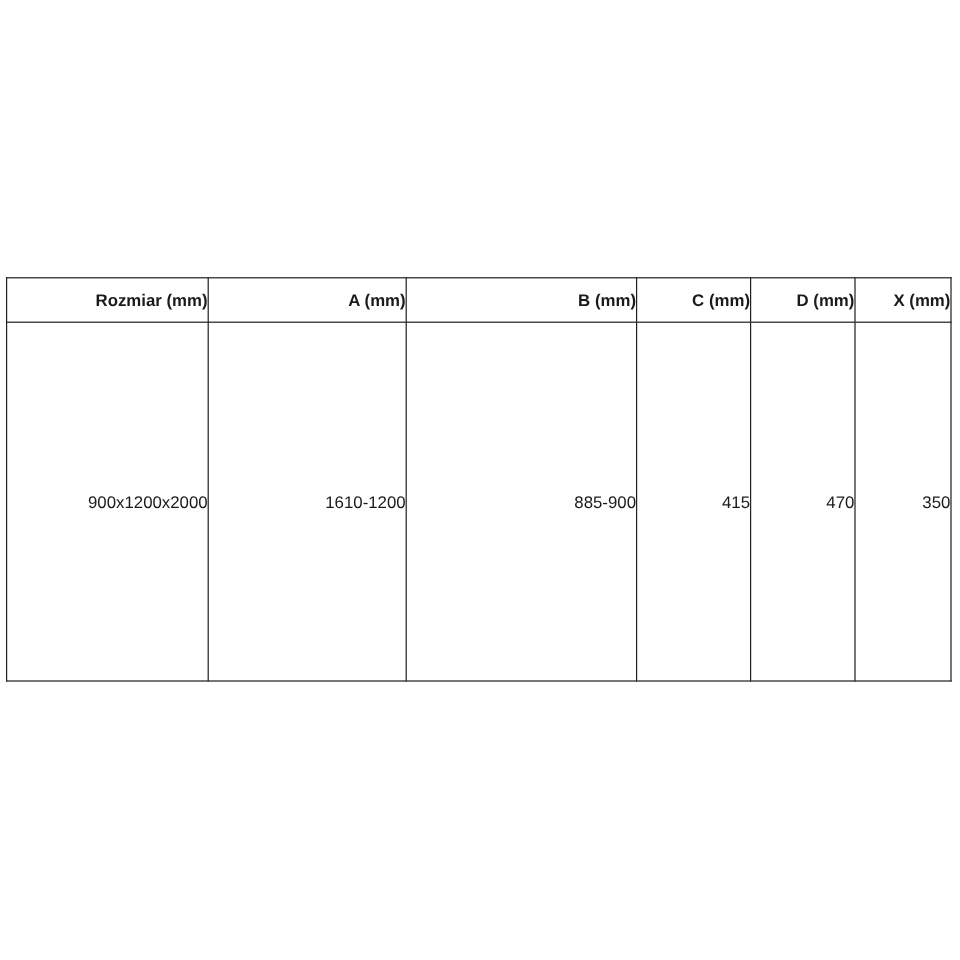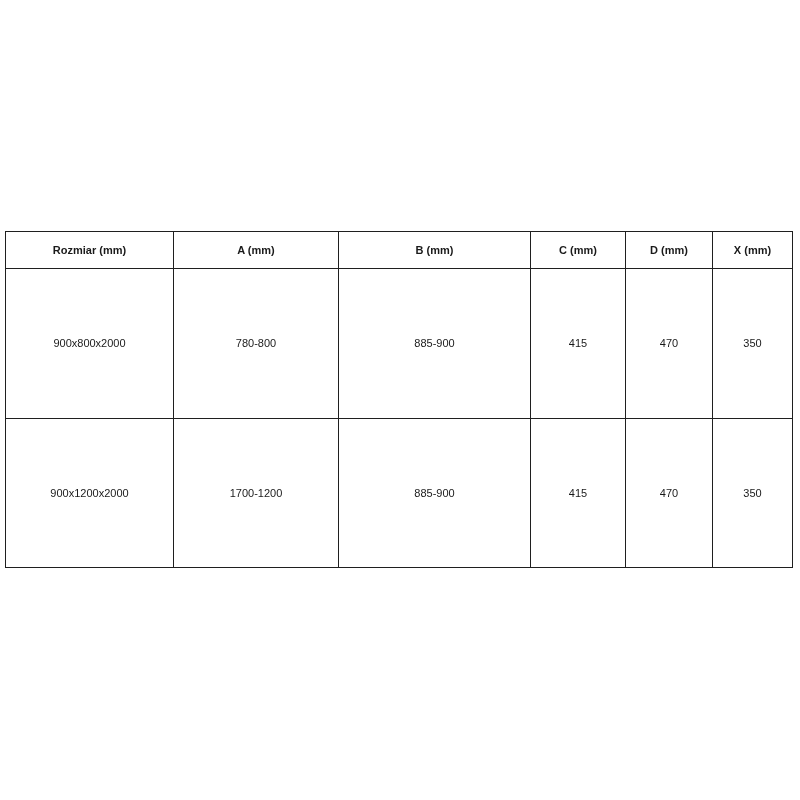--- a/index.html
+++ b/index.html
@@ -22,23 +22,23 @@
   table.dim-table {
     border-collapse: collapse;
     table-layout: fixed;
     width: 787px;
     height: 337px;
     background: #ffffff;
   }
   table.dim-table th,
   table.dim-table td {
     border: 1.5px solid #1f1f1f;
-    text-align: center;
+    text-align: right;
     vertical-align: middle;
-    font-size: 11px;
+    font-size: 14px;
     color: #1a1a1a;
     padding: 0;
     white-space: nowrap;
     overflow: hidden;
   }
   table.dim-table th {
     font-weight: bold;
     height: 36px;
   }
   table.dim-table td {
@@ -64,30 +64,22 @@
           <th>Rozmiar (mm)</th>
           <th>A (mm)</th>
           <th>B (mm)</th>
           <th>C (mm)</th>
           <th>D (mm)</th>
           <th>X (mm)</th>
         </tr>
     </thead>
     <tbody>
         <tr>
-          <td>900x800x2000</td>
-          <td>780-800</td>
-          <td>885-900</td>
-          <td>415</td>
-          <td>470</td>
-          <td>350</td>
-        </tr>
-        <tr>
           <td>900x1200x2000</td>
-          <td>1700-1200</td>
+          <td>1610-1200</td>
           <td>885-900</td>
           <td>415</td>
           <td>470</td>
           <td>350</td>
         </tr>
       </tbody>
   </table>
 </div>
 
 </body></html>

